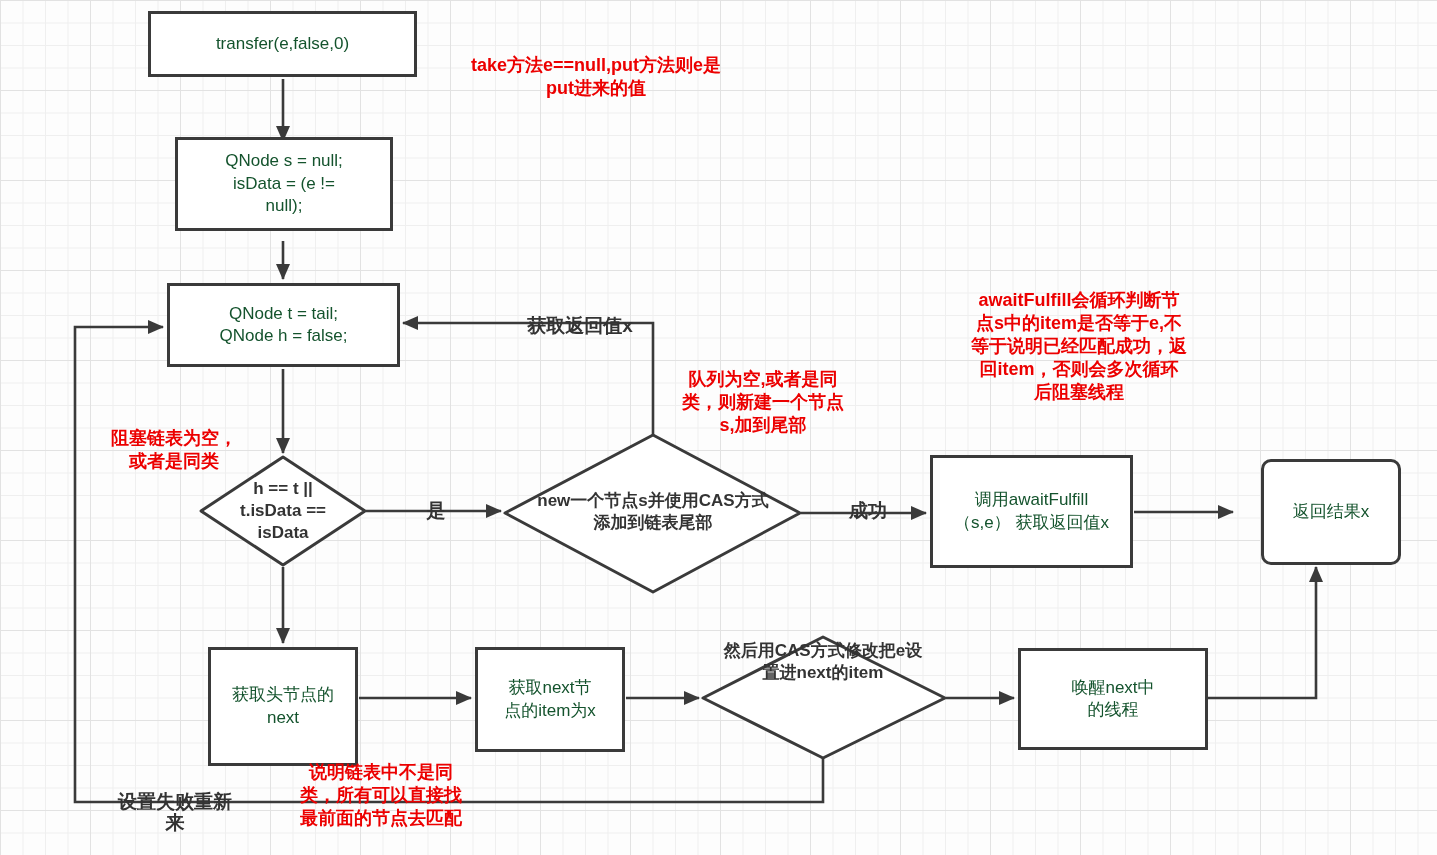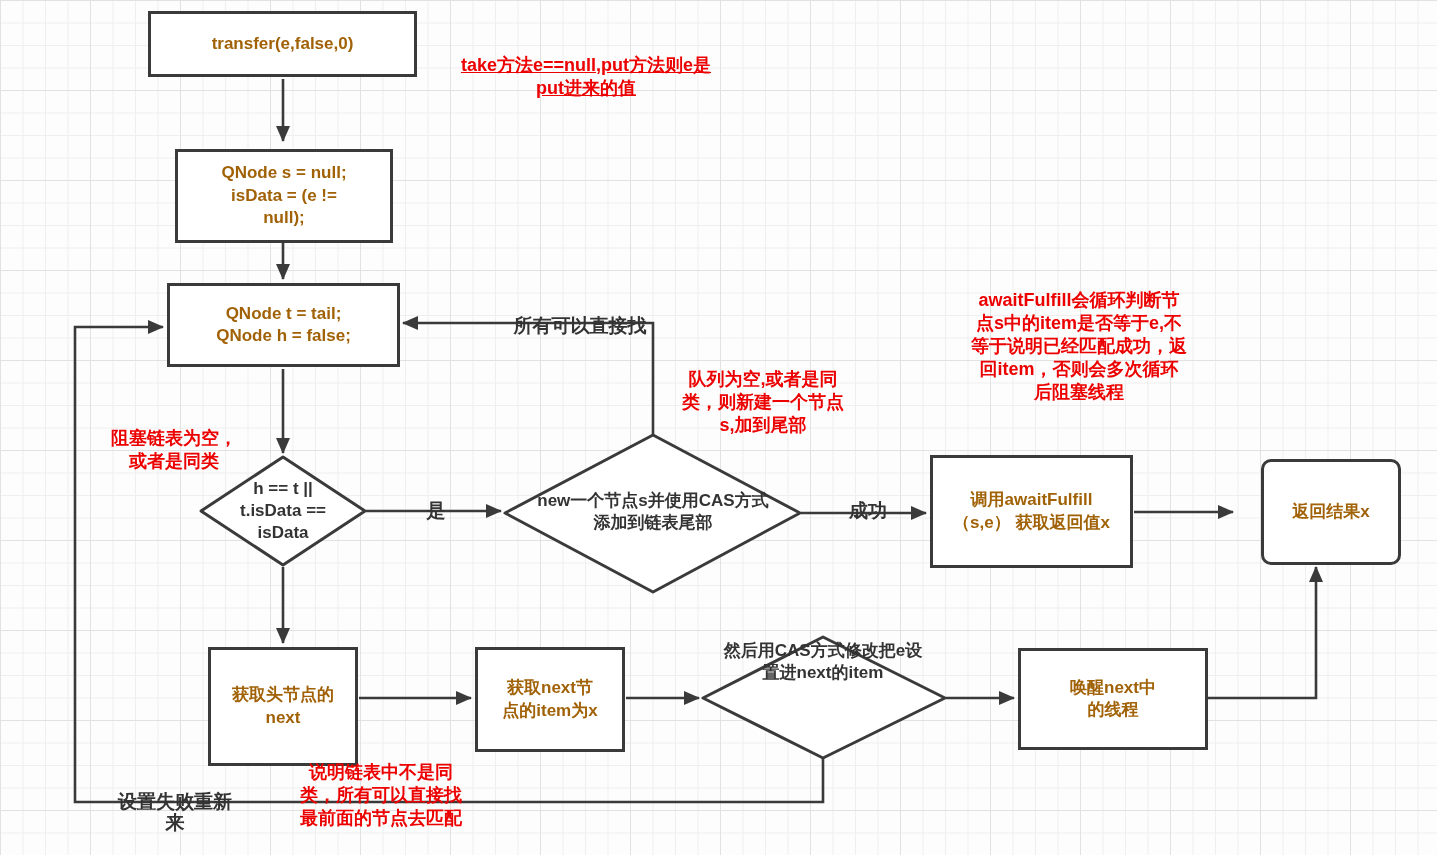--- a/index.html
+++ b/index.html
@@ -14,21 +14,21 @@
       linear-gradient(to bottom,#e2e2e2 1px,transparent 1px),
       linear-gradient(to right,#efefef 1px,transparent 1px),
       linear-gradient(to bottom,#efefef 1px,transparent 1px);
     background-size:90px 90px,90px 90px,22.5px 22.5px,22.5px 22.5px;
   }
   #wires{position:absolute;left:0;top:0;width:1437px;height:855px;}
   .box{
     position:absolute;box-sizing:border-box;
     background:#ffffff;border:3px solid #3a3a3a;
     display:flex;align-items:center;justify-content:center;
-    text-align:center;font-weight:bold;color:#a16207;
+    text-align:center;font-weight:normal;color:#14532d;
     font-size:17px;line-height:1.32;white-space:pre-line;
   }
   .rounded{border-radius:10px;margin-left:24px;}
   .dtext{
     position:absolute;text-align:center;font-weight:bold;color:#333333;
     font-size:17px;line-height:1.3;white-space:pre-line;
   }
   .elabel{
     position:absolute;color:#333333;font-weight:bold;
     font-size:19px;line-height:1.1;text-align:center;white-space:pre-line;
@@ -69,21 +69,21 @@
   <svg style="position:absolute;left:0;top:0;" width="1437" height="855" viewBox="0 0 1437 855">
     <g fill="#ffffff" stroke="#3a3a3a" stroke-width="3" stroke-linejoin="round">
       <polygon points="201,511 283,457 365,511 283,565"></polygon>
       <polygon points="505,513 653,435 800,513 653,592"></polygon>
       <polygon points="703,698 823,637 945,698 823,758"></polygon>
     </g>
   </svg>
 
   <div class="box" style="left:148px;top:11px;width:269px;height:66px;">transfer(e,false,0)</div>
 
-  <div class="box" style="left:175px;top:149px;width:218px;height:94px;">QNode s = null;
+  <div class="box" style="left:175px;top:137px;width:218px;height:94px;">QNode s = null;
 isData = (e !=
 null);</div>
 
   <div class="box" style="left:167px;top:283px;width:233px;height:84px;">QNode t = tail;
 QNode h = false;</div>
 
   <div class="box" style="left:930px;top:455px;width:203px;height:113px;">调用awaitFulfill
 （s,e） 获取返回值x</div>
 
   <div class="box rounded" style="left:1237px;top:459px;width:140px;height:106px;">返回结果x</div>
@@ -100,29 +100,29 @@
   <div class="dtext" style="left:203px;top:478px;width:160px;">h == t ||
 t.isData ==
 isData</div>
 
   <div class="dtext" style="left:513px;top:490px;width:280px;">new一个节点s并使用CAS方式
 添加到链表尾部</div>
 
   <div class="dtext" style="left:700px;top:640px;width:246px;">然后用CAS方式修改把e设
 置进next的item</div>
 
-  <div class="elabel" style="left:507px;top:316px;width:146px;">所有可以直接找</div>
+  <div class="elabel" style="left:507px;top:316px;width:146px;">获取返回值x</div>
 
   <div class="elabel" style="left:424px;top:501px;width:24px;">是</div>
 
   <div class="elabel" style="left:846px;top:501px;width:44px;">成功</div>
 
   <div class="elabel" style="left:110px;top:792px;width:130px;">设置失败重新来</div>
 
-  <div class="note" style="left:438px;top:54px;width:296px;text-decoration:underline;">take方法e==null,put方法则e是
+  <div class="note" style="left:448px;top:54px;width:296px;">take方法e==null,put方法则e是
 put进来的值</div>
 
   <div class="note" style="left:673px;top:368px;width:180px;">队列为空,或者是同
 类，则新建一个节点
 s,加到尾部</div>
 
   <div class="note" style="left:953px;top:289px;width:252px;">awaitFulfill会循环判断节
 点s中的item是否等于e,不
 等于说明已经匹配成功，返
 回item，否则会多次循环

